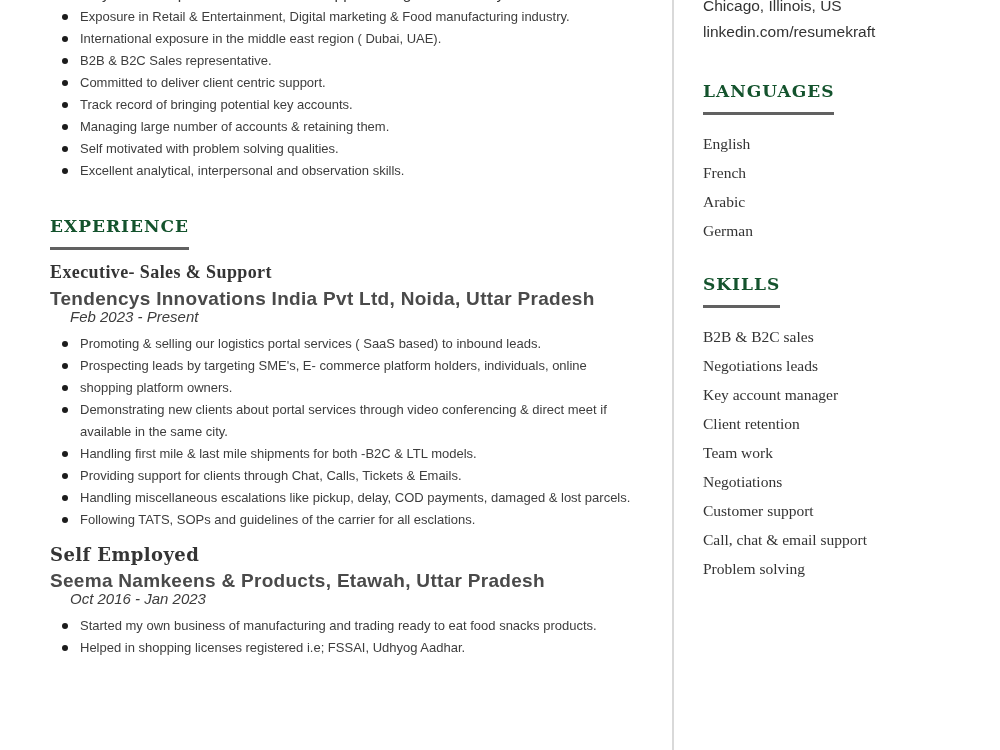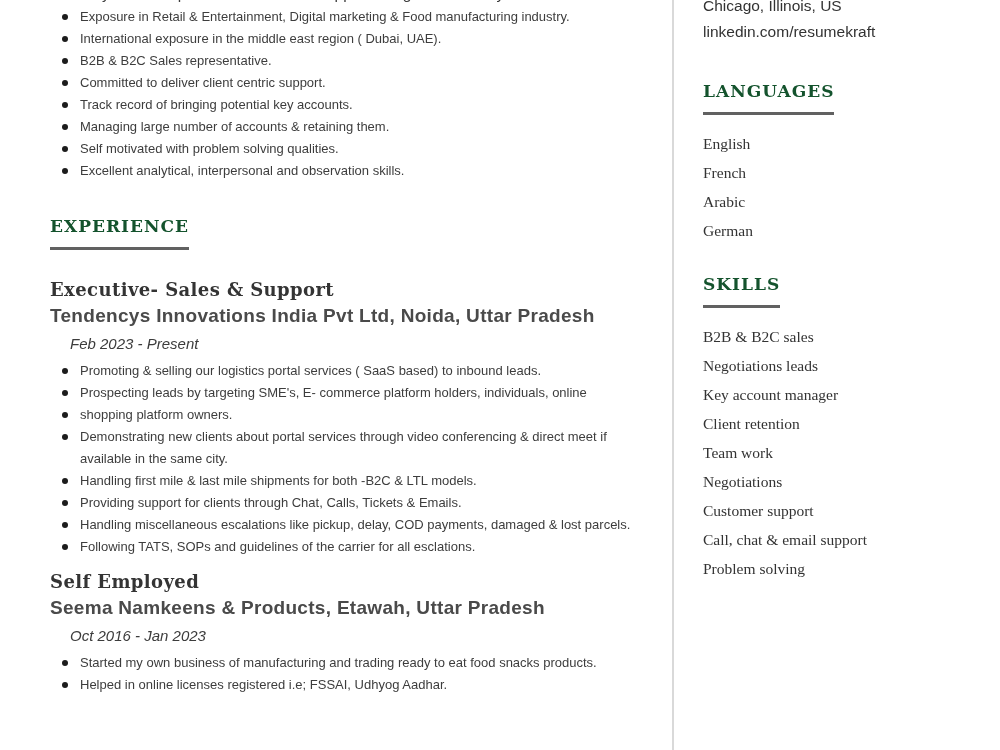--- a/index.html
+++ b/index.html
@@ -62,36 +62,36 @@
   
   .job-title {
     font-family:"DejaVu Serif", serif;
     font-weight:bold;
     font-size:18px;
     line-height:19px;
     letter-spacing:0.4px;
     color:#343434;
     margin-top:13px;
   }
-  .job1-title { margin-top:30px; }
+  .job1-title { margin-top:13px;font-family:Liberation Serif, serif; }
   .job2-title { margin-top:14px; }
   .job-company {
     font-weight:bold;
     font-size:19px;
     line-height:17px;
     letter-spacing:0.3px;
     color:#4a4a4a;
     margin-top:8px;
   }
   .job-dates {
     font-style:italic;
     font-size:15px;
     line-height:15px;
     color:#3c3c3c;
-    margin-top:12px;
+    margin-top:2px;
     margin-left:20px;
   }
   .job-bullets { margin-top:9px; }
   
   .contact-line1 { margin-top:-3px; font-size:15.5px; line-height:17px; color:#333; }
   .contact-line2 { margin-top:9px;  font-size:15.5px; line-height:17px; color:#333; }
   .languages-heading { margin-top:41px; }
   .skills-heading { margin-top:29px; }
   ul.side-list { list-style:none; margin-top:14px;font-family:Liberation Serif, serif; }
   ul.side-list li {
@@ -210,21 +210,21 @@
     <div class="job-dates">Oct 2016 - Jan 2023</div>
     <ul class="bullets job-bullets">
 
         <li>
           <span class="dot"></span>
           <span class="btxt">Started my own business of manufacturing and trading ready to eat food snacks products.</span>
         </li>
 
         <li>
           <span class="dot"></span>
-          <span class="btxt">Helped in online licenses registered i.e; FSSAI, Udhyog Aadhar.</span>
+          <span class="btxt">Helped in shopping licenses registered i.e; FSSAI, Udhyog Aadhar.</span>
         </li>
       </ul>
   </div>
 
 </div>
 
 <div class="right-col">
 
   <div class="contact-line1">Chicago, Illinois, US</div>
   <div class="contact-line2">linkedin.com/resumekraft</div>

